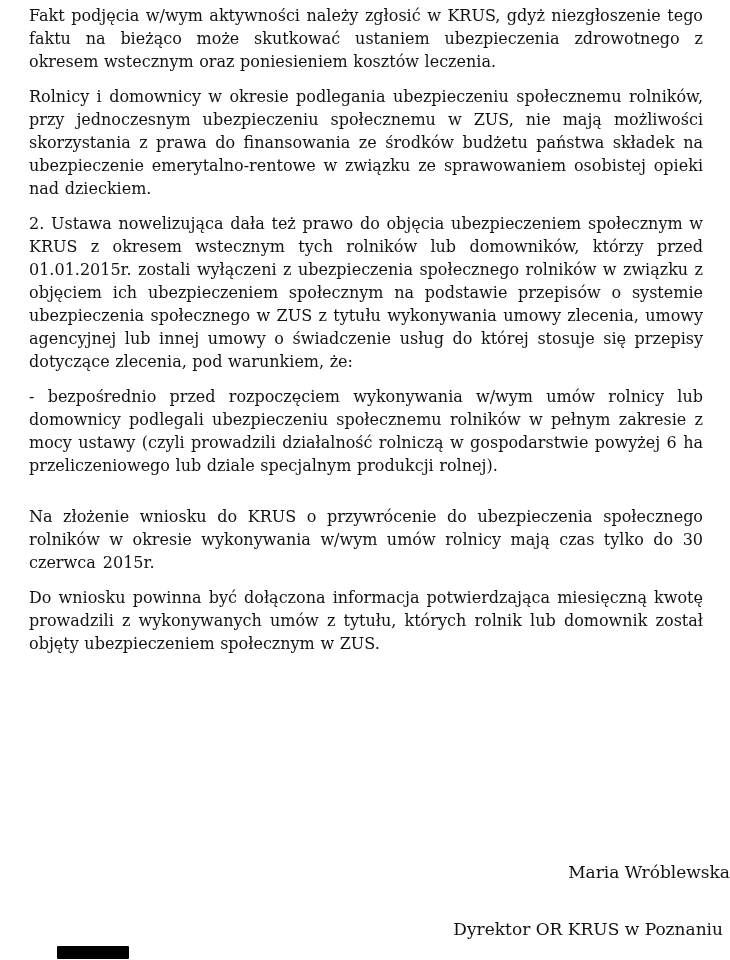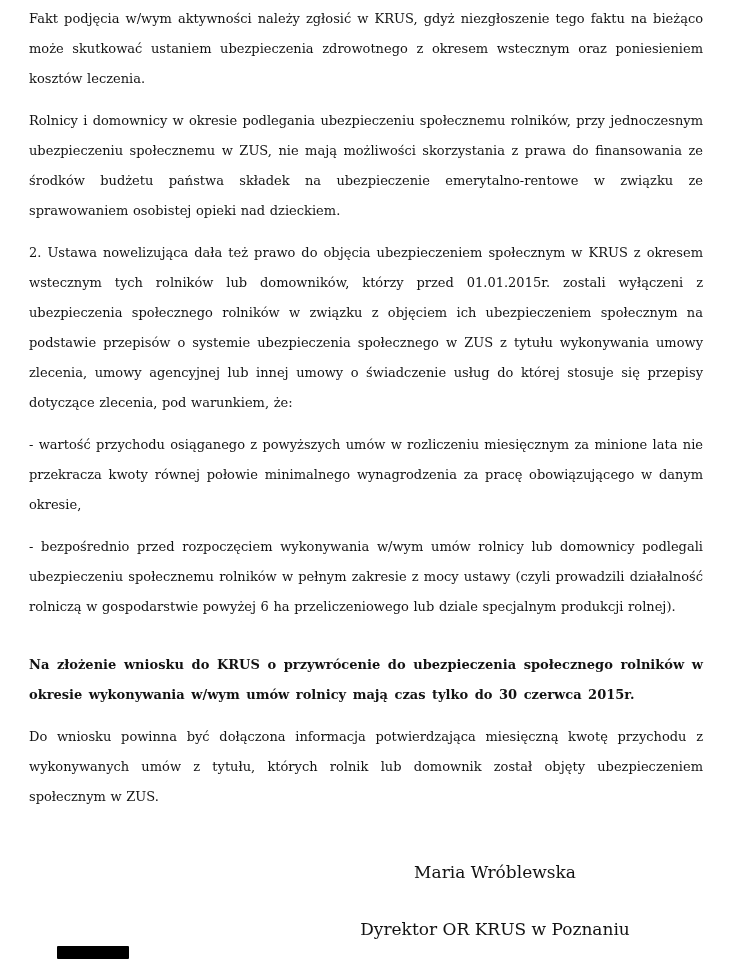--- a/index.html
+++ b/index.html
@@ -14,71 +14,70 @@
     background: #ffffff;
     overflow: hidden;
     font-family: "DejaVu Serif", "Liberation Serif", serif;
     color: #121212;
   }
   .content {
     position: absolute;
     left: 29px;
     top: 4px;
     width: 674px;
-    font-size: 13px;
-    line-height: 30px;
+    font-size: 16px;
+    line-height: 23px;
     text-align: justify;
     text-justify: inter-word;
     word-spacing: 0.5px;
   }
   .content p {
     margin: 0 0 12px 0;
   }
   .content p.bold {
-    font-weight: bold;
+    font-weight: normal;
     word-spacing: 2px;
     margin-top: 28px;
   }
   .signature {
     position: absolute;
     left: 260px;
     top: 860px;
     width: 470px;
-    text-align: center;
+    text-align: right;
     font-size: 17px;
     line-height: 25px;
   }
   .sig-name {
     margin: 0 0 32px 0;
   }
   .sig-title {
-    margin: 1px;
+    margin: 7px;
   }
   .scan-artifact {
     position: absolute;
     left: 57px;
     top: 946px;
     width: 72px;
     height: 13px;
     background: #000000;
     border-radius: 1px;
   }
 </style>
 </head>
 <body>
 
 <div class="page">
   <div class="content">
     <p>Fakt podjęcia w/wym aktywności należy zgłosić w KRUS, gdyż niezgłoszenie tego faktu na bieżąco może skutkować ustaniem ubezpieczenia zdrowotnego z okresem wstecznym oraz poniesieniem kosztów leczenia.</p>
     <p>Rolnicy i domownicy w okresie podlegania ubezpieczeniu społecznemu rolników, przy jednoczesnym ubezpieczeniu społecznemu w ZUS, nie mają możliwości skorzystania z prawa do finansowania ze środków budżetu państwa składek na ubezpieczenie emerytalno-rentowe w związku ze sprawowaniem osobistej opieki nad dzieckiem.</p>
     <p>2. Ustawa nowelizująca dała też prawo do objęcia  ubezpieczeniem społecznym w KRUS z okresem wstecznym tych rolników lub domowników, którzy przed 01.01.2015r. zostali wyłączeni z ubezpieczenia społecznego rolników w związku z objęciem ich ubezpieczeniem społecznym na podstawie przepisów o systemie ubezpieczenia społecznego w ZUS z tytułu wykonywania umowy zlecenia, umowy agencyjnej lub innej umowy o świadczenie usług do której stosuje się przepisy dotyczące zlecenia, pod warunkiem, że:</p>
-    <p>- wartość przychodu osiąganego z powyższych umów w rozliczeniu miesięcznym za minione lata nie przekracza kwoty równej połowie minimalnego wynagrodzenia za pracę obowiązującego w danym okresie,</p>
     <p>- bezpośrednio przed rozpoczęciem  wykonywania w/wym umów rolnicy lub domownicy podlegali ubezpieczeniu społecznemu rolników w pełnym zakresie z mocy ustawy (czyli prowadzili działalność rolniczą w gospodarstwie powyżej 6 ha przeliczeniowego lub dziale specjalnym produkcji rolnej).</p>
     <p class="bold">Na złożenie wniosku do KRUS o przywrócenie do ubezpieczenia społecznego rolników w okresie wykonywania w/wym umów rolnicy mają czas tylko do  30 czerwca 2015r.</p>
-    <p>Do wniosku powinna być dołączona informacja potwierdzająca miesięczną kwotę przychodu z wykonywanych umów z tytułu, których rolnik lub domownik został objęty ubezpieczeniem społecznym w ZUS.</p>
+    <p>Do wniosku powinna być dołączona informacja potwierdzająca miesięczną kwotę prowadzili z wykonywanych umów z tytułu, których rolnik lub domownik został objęty ubezpieczeniem społecznym w ZUS.</p>
   </div>
 
   <div class="signature">
     <p class="sig-name">Maria Wróblewska</p>
     <p class="sig-title">Dyrektor OR KRUS w Poznaniu</p>
   </div>
 
   <div class="scan-artifact"></div>
 </div>
 

